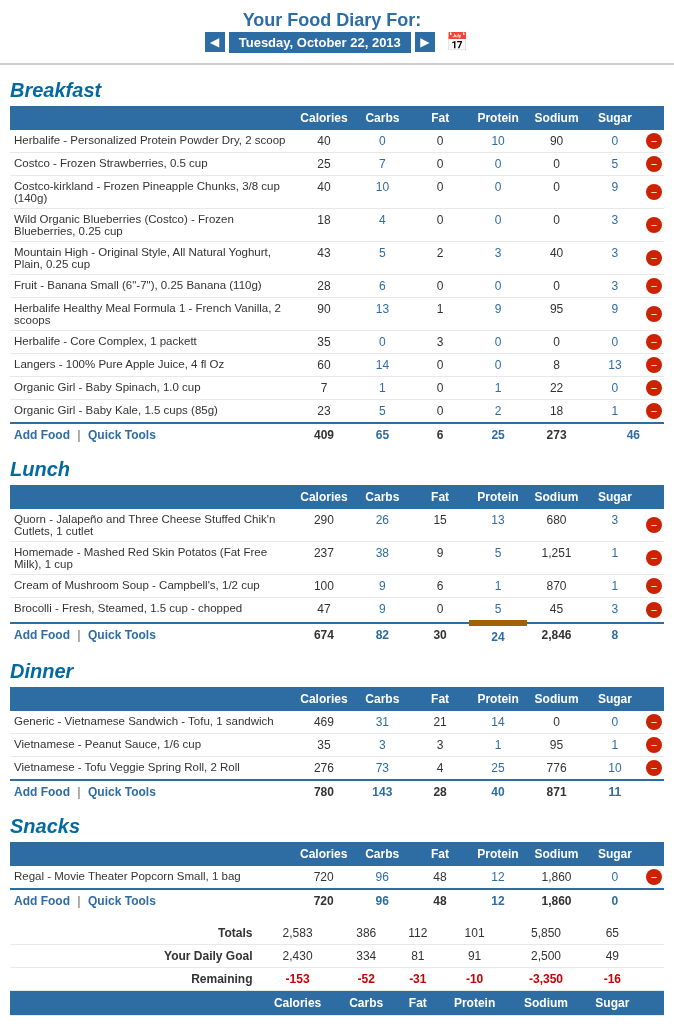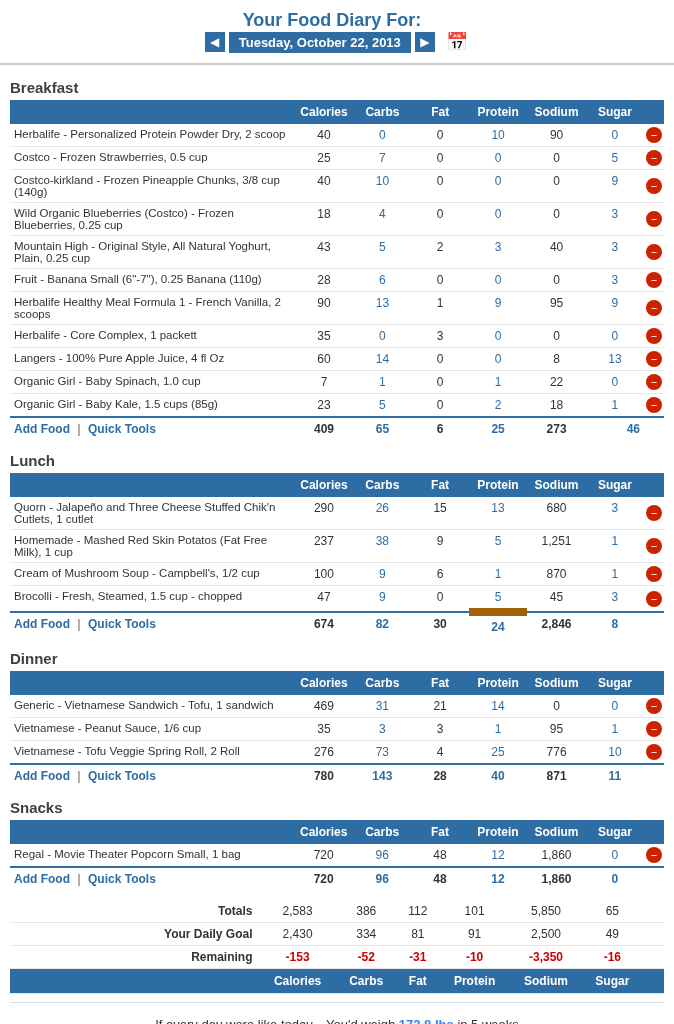--- a/index.html
+++ b/index.html
@@ -8,21 +8,21 @@
     .header { display: flex; align-items: center; padding: 10px 10px; border-bottom: 2px solid #ccc; flex-direction: column; }
     .header-title { font-size: 18px; font-weight: bold; color: #2e6da4; margin-right: 10px; }
     .date-nav { display: flex; align-items: center; gap: 4px; }
     .nav-btn { background: #2e6da4; color: white; border: none; cursor: pointer; width: 20px; height: 20px; font-size: 12px; display: flex; align-items: center; justify-content: center; }
     .date-display { background: #2e6da4; color: white; padding: 3px 10px; font-size: 13px; font-weight: bold; }
     .calendar-icon { margin-left: 8px; color: #555; font-size: 18px; cursor: pointer; }
     
     .main-content { padding: 8px 10px; }
     
     .section { margin-bottom: 6px; }
-    .section-title { font-size: 15px; font-weight: bold; color: #404040; padding: 6px 0 4px 0; }
+    .section-title { font-size: 20px; font-weight: bold; color: #0369a1; padding: 6px 0 4px 0; font-style: italic; }
     
     table { width: 100%; border-collapse: collapse; }
     
     .col-headers { background: #2e6da4; color: white; }
     .col-headers th { padding: 5px 4px; text-align: center; font-size: 12px; font-weight: bold; }
     .col-headers th:first-child { text-align: left; }
     .col-name { text-align: left !important; width: 45%; }
     .col-num { width: 9%; text-align: center; }
     
     td { padding: 4px 4px; vertical-align: top; border-bottom: 1px solid #e8e8e8; }
@@ -268,21 +268,21 @@
           </tr>
           <tr class="section-totals">
             <td style="border-top:2px solid #2e6da4; padding:4px;">
     <a href="#" class="add-food-link">Add Food</a>
     <span class="separator">|</span>
     <a href="#" class="add-food-link">Quick Tools</a>
   </td>
             <td class="num-cell" style="border-top:2px solid #2e6da4; font-weight:bold;">674</td>
             <td class="num-blue" style="border-top:2px solid #2e6da4; font-weight:bold;">82</td>
             <td class="num-cell" style="border-top:2px solid #2e6da4; font-weight:bold;">30</td>
-            <td class="num-blue" style="border-top:8px solid #a16207; font-weight:bold;">24</td>
+            <td class="num-blue" style="border-top:6px solid #a16207; font-weight:bold;">24</td>
             <td class="num-cell" style="border-top:2px solid #2e6da4; font-weight:bold;">2,846</td>
             <td class="num-blue" style="border-top:2px solid #2e6da4; font-weight:bold;">8</td>
             <td style="border-top:2px solid #2e6da4; width:22px;"></td>
           </tr>
         </tbody>
     </table>
   </div>
 
   <div class="section">
     <div class="section-title">Dinner</div>

